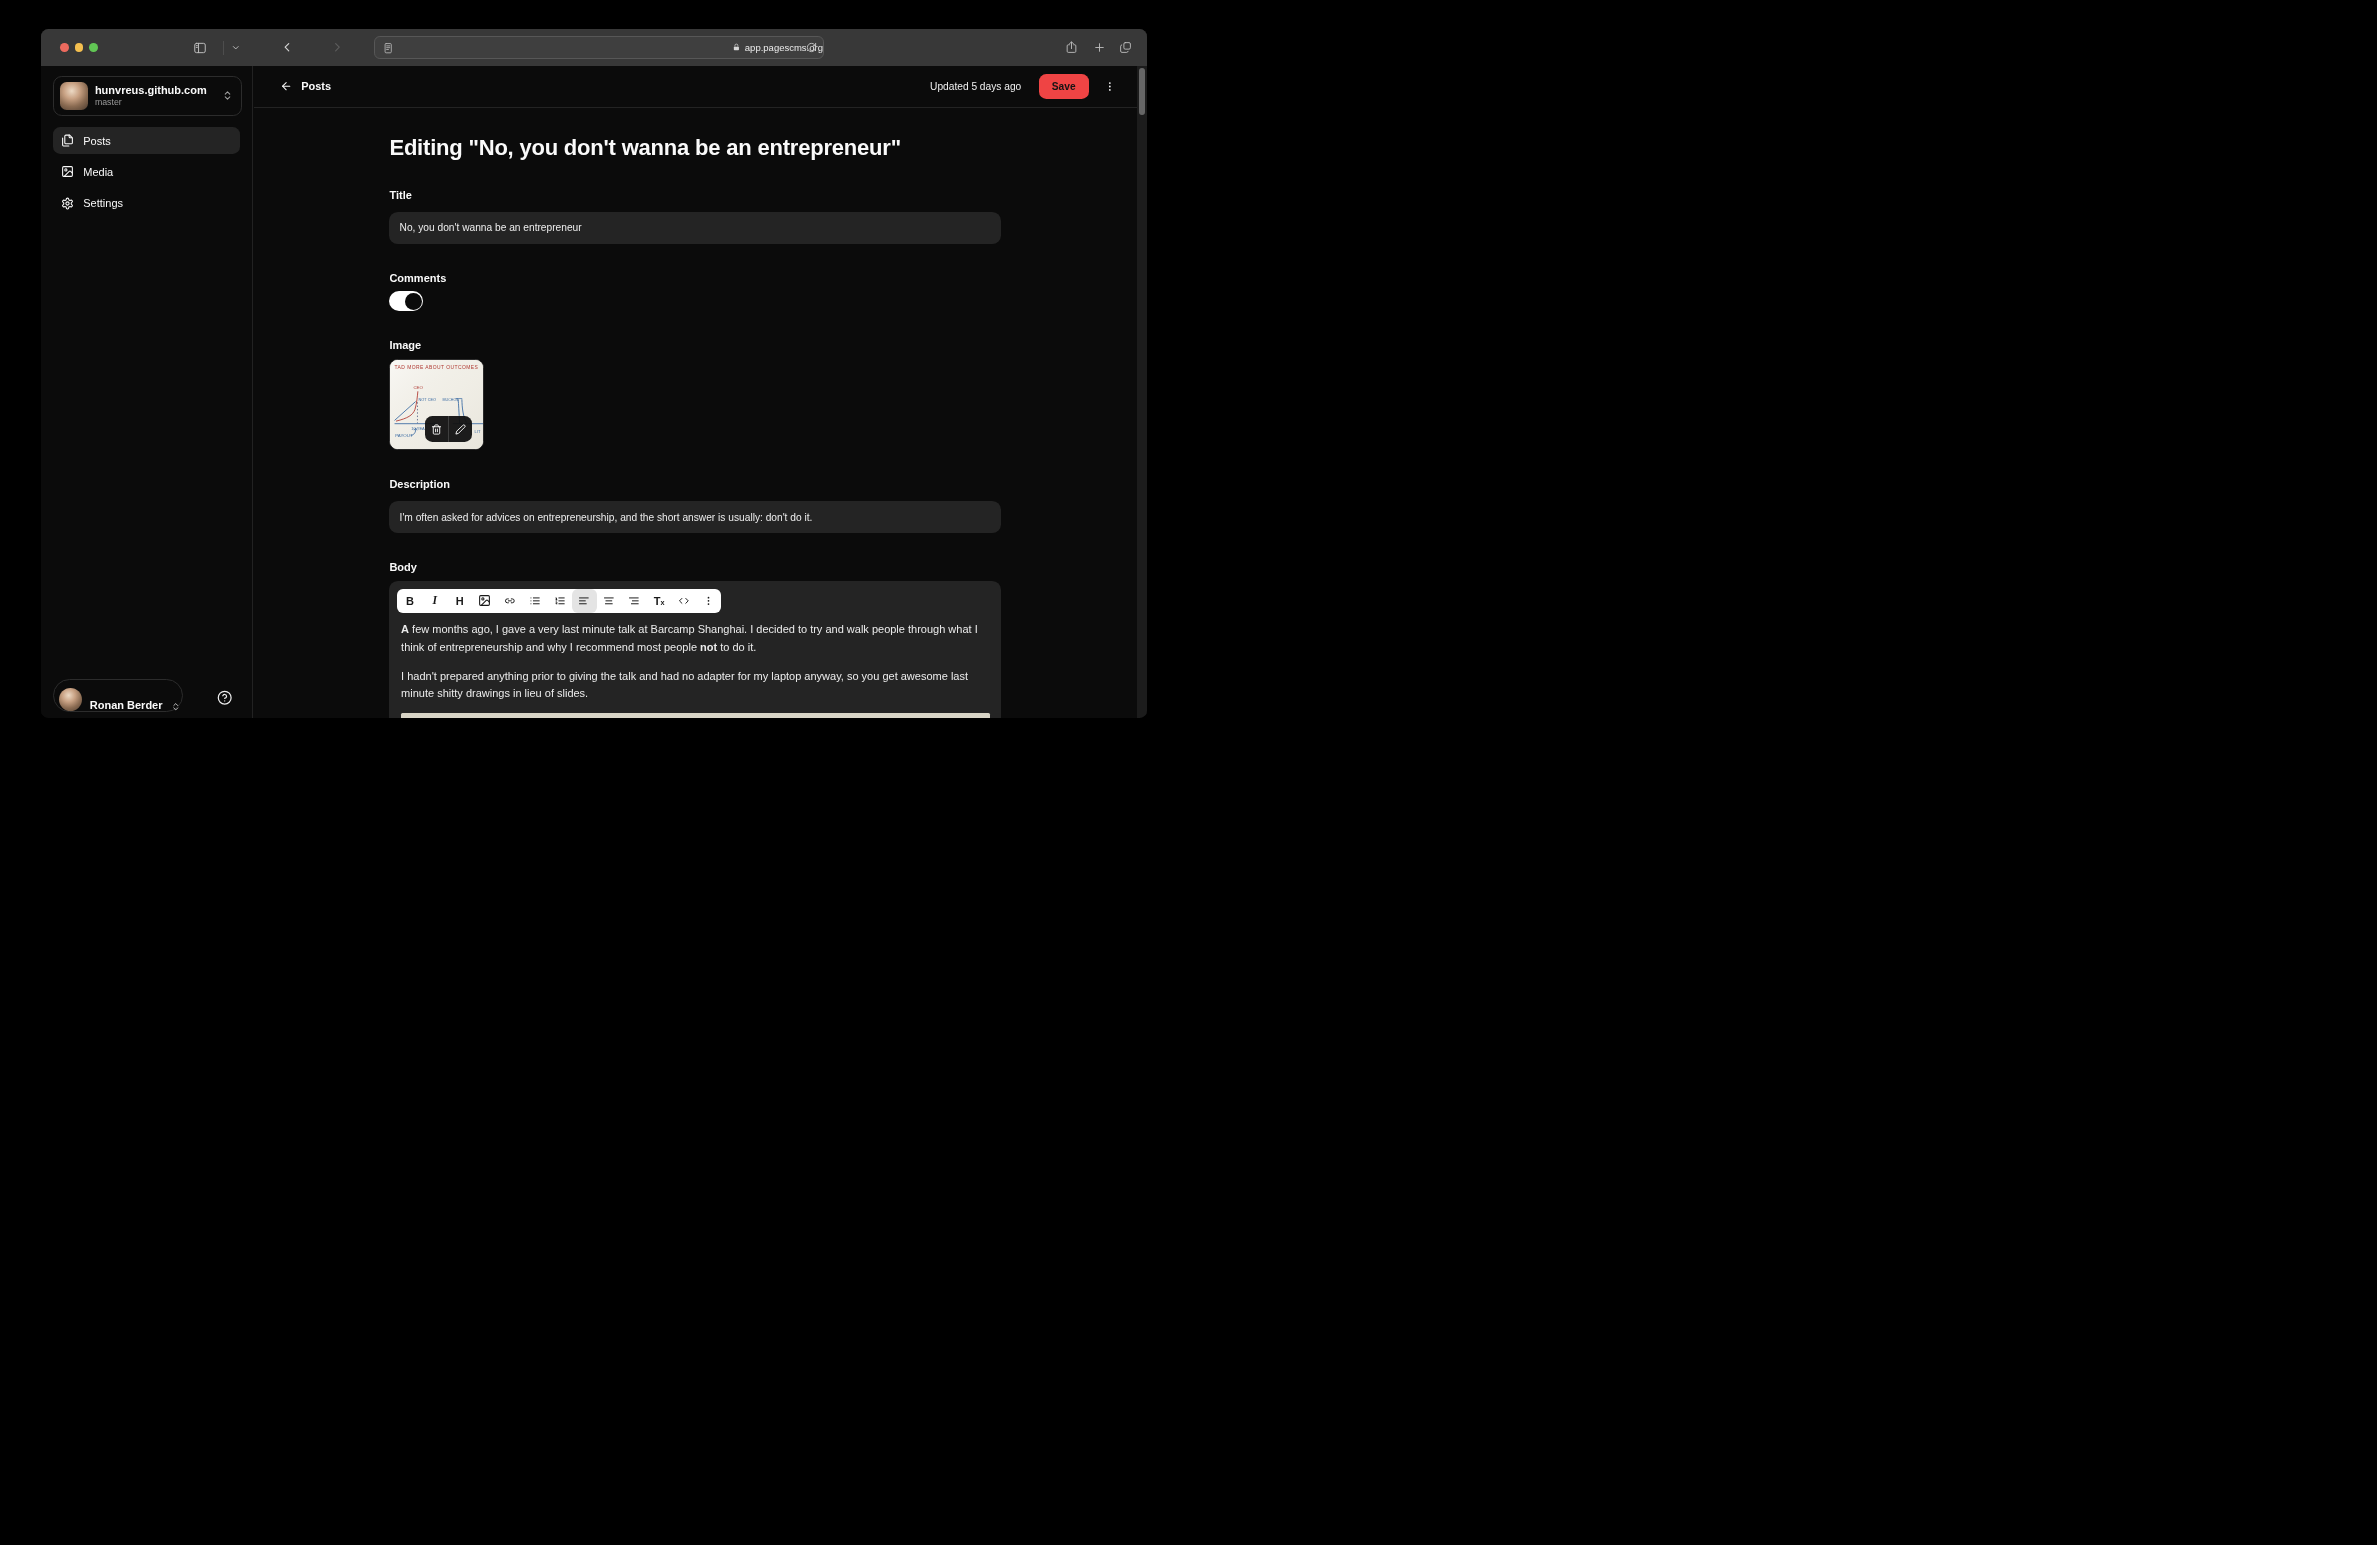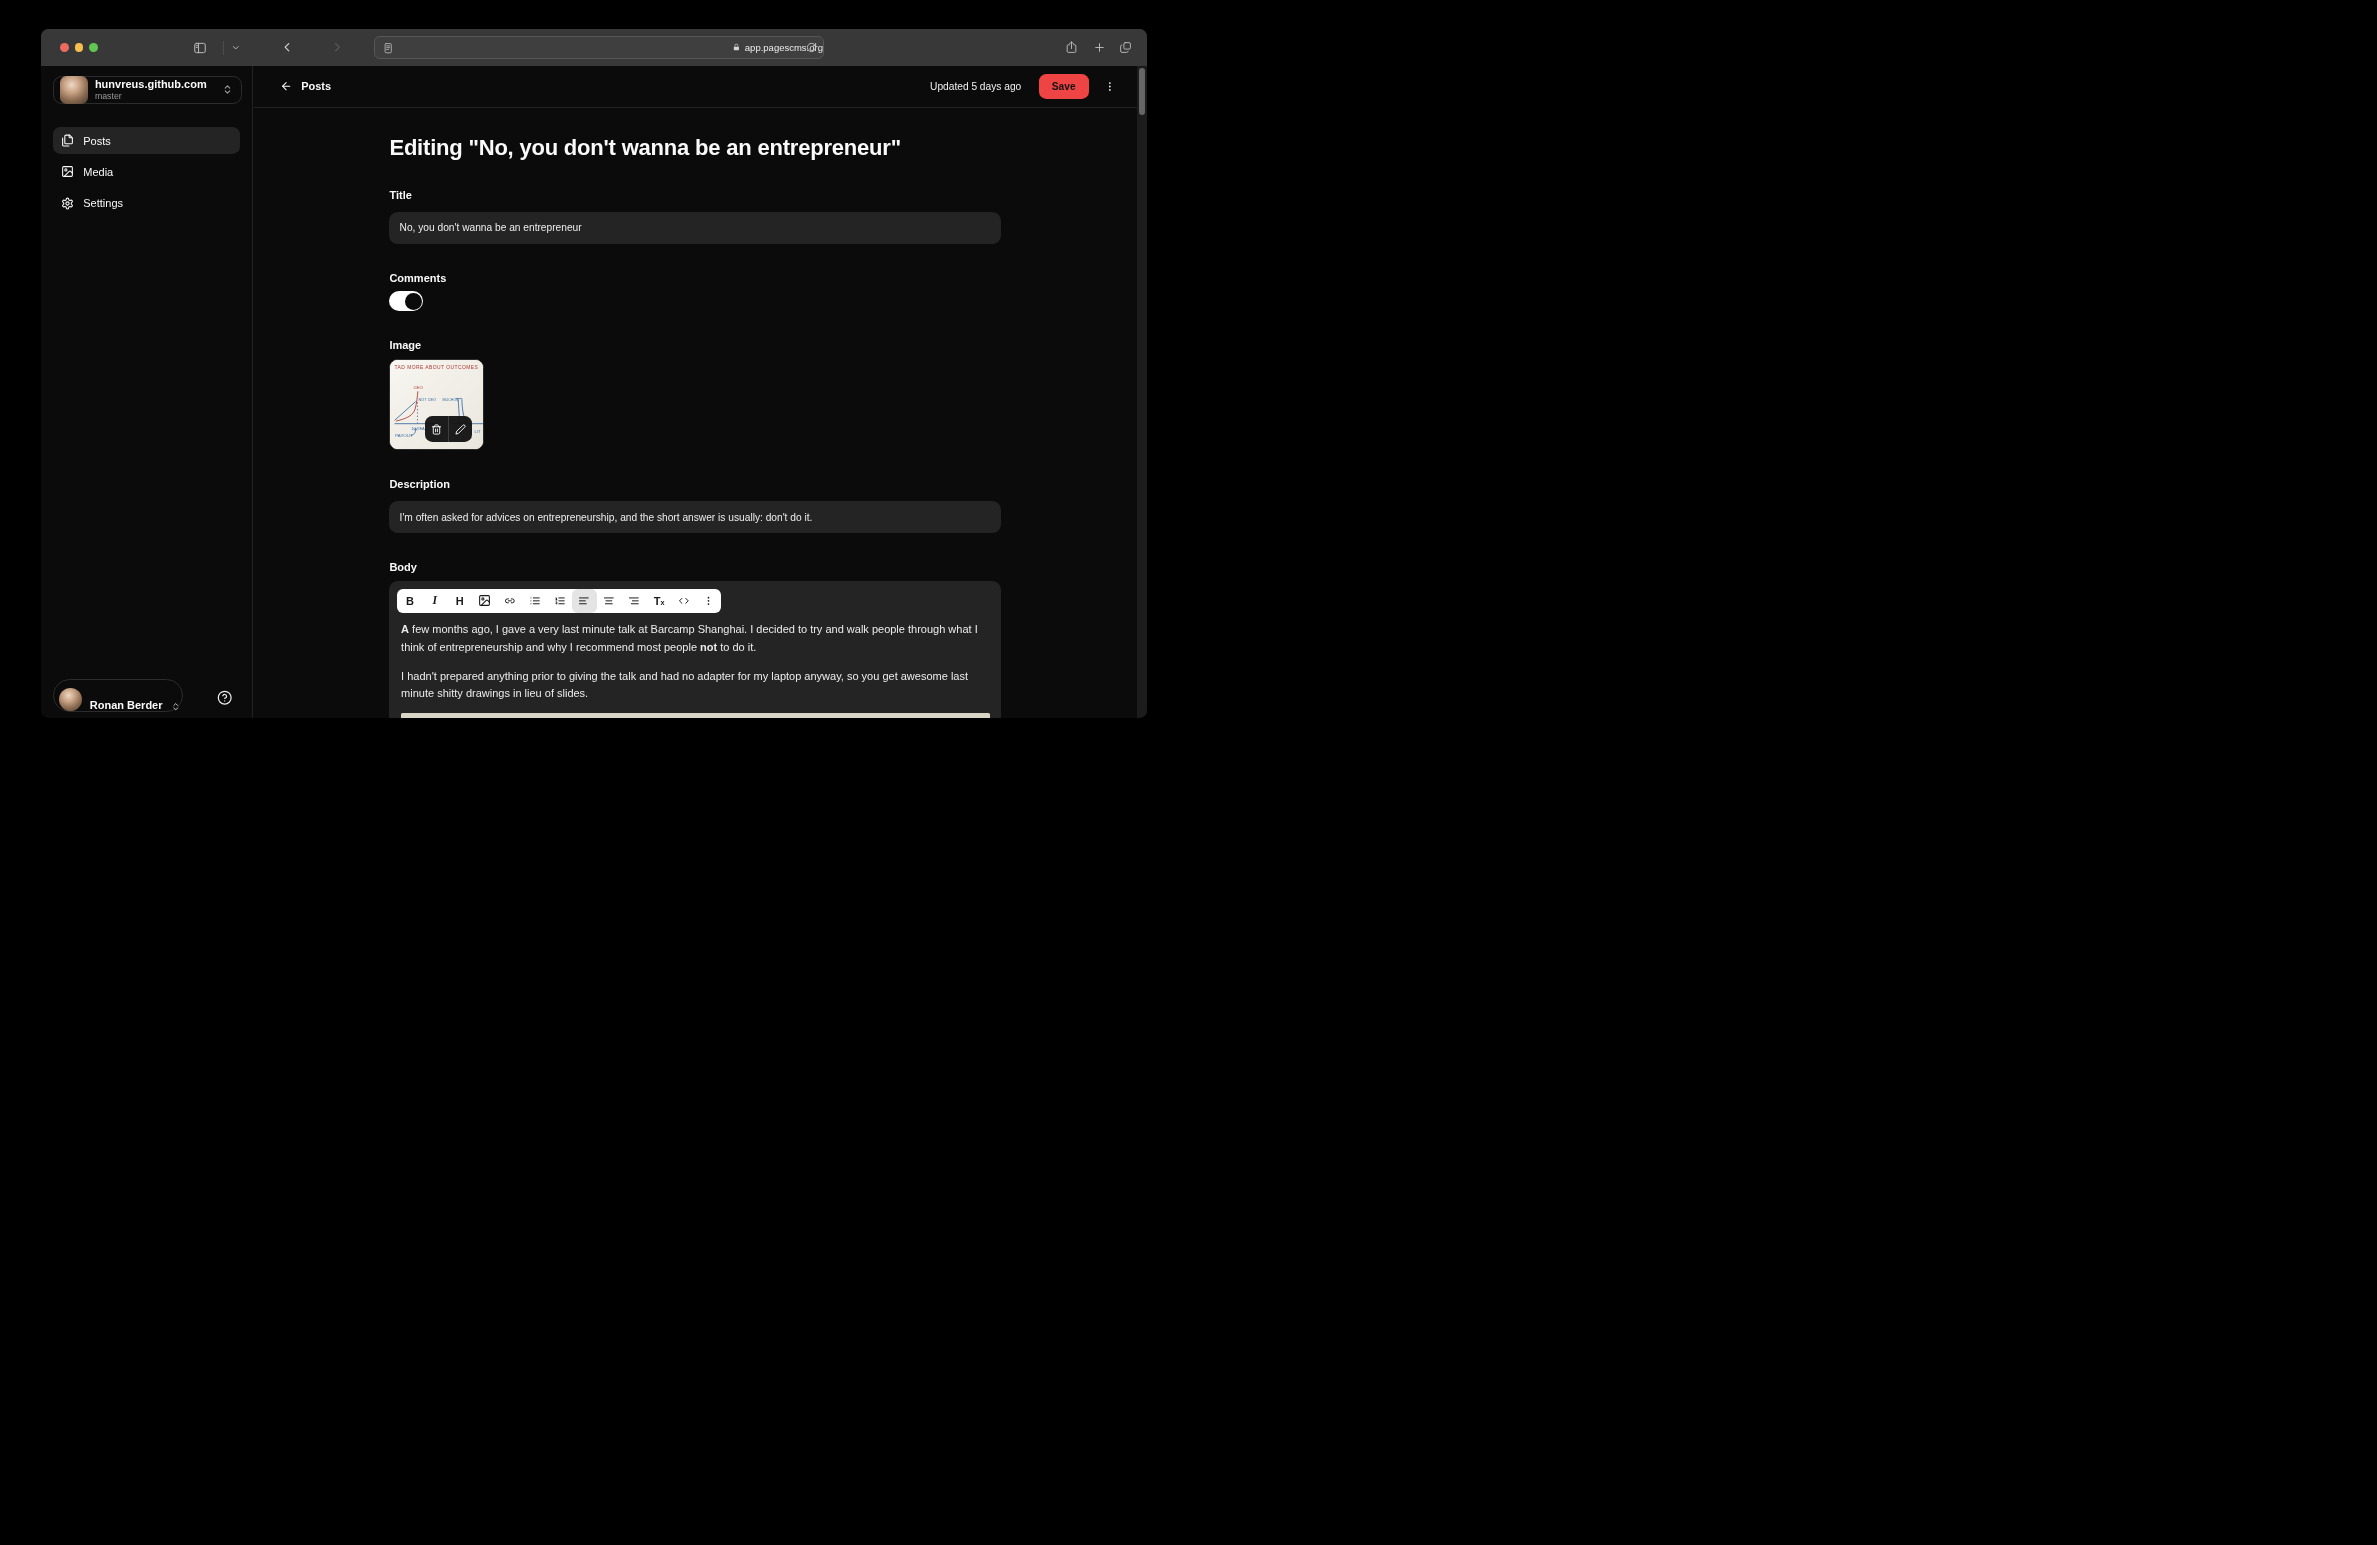--- a/index.html
+++ b/index.html
@@ -38,21 +38,21 @@
   
   .app { position:absolute; top:37px; left:0; right:0; bottom:0; background:#0b0b0b; }
 
   
   .scrollbar { position:absolute; right:0; top:0; bottom:0; width:10.2px; background:#1c1c1c; }
   .scroll-thumb { position:absolute; left:2.2px; top:1.5px; width:5.9px; height:47px; border-radius:2.9px; background:#666; }
 
   
   .sidebar { position:absolute; left:0; top:0; bottom:0; width:212px; border-right:0.7px solid #222; }
   .account {
-    position:absolute; left:11.7px; top:9.5px; width:189px; height:28px;
+    position:absolute; left:11.7px; top:9.5px; width:189px; height:40px;
     border:0.7px solid #2c2c2c; border-radius:8.8px;
     display:flex; align-items:center; gap:7.3px; padding:0 7.3px 0 5.9px; cursor:pointer;
   }
   .acc-avatar {
     width:28px; height:28px; border-radius:6.6px; flex:none;
     background:radial-gradient(circle at 42% 32%, #ecd9c4 0%, #c8a183 32%, #8a6b52 62%, #4a3a2e 100%);
   }
   .acc-text { display:flex; flex-direction:column; line-height:1.15; min-width:0; }
   .acc-name { font-size:11px; font-weight:700; color:#fafafa; white-space:nowrap; }
   .acc-branch { font-size:8.8px; color:#9a9a9a; margin-top:1px; }

